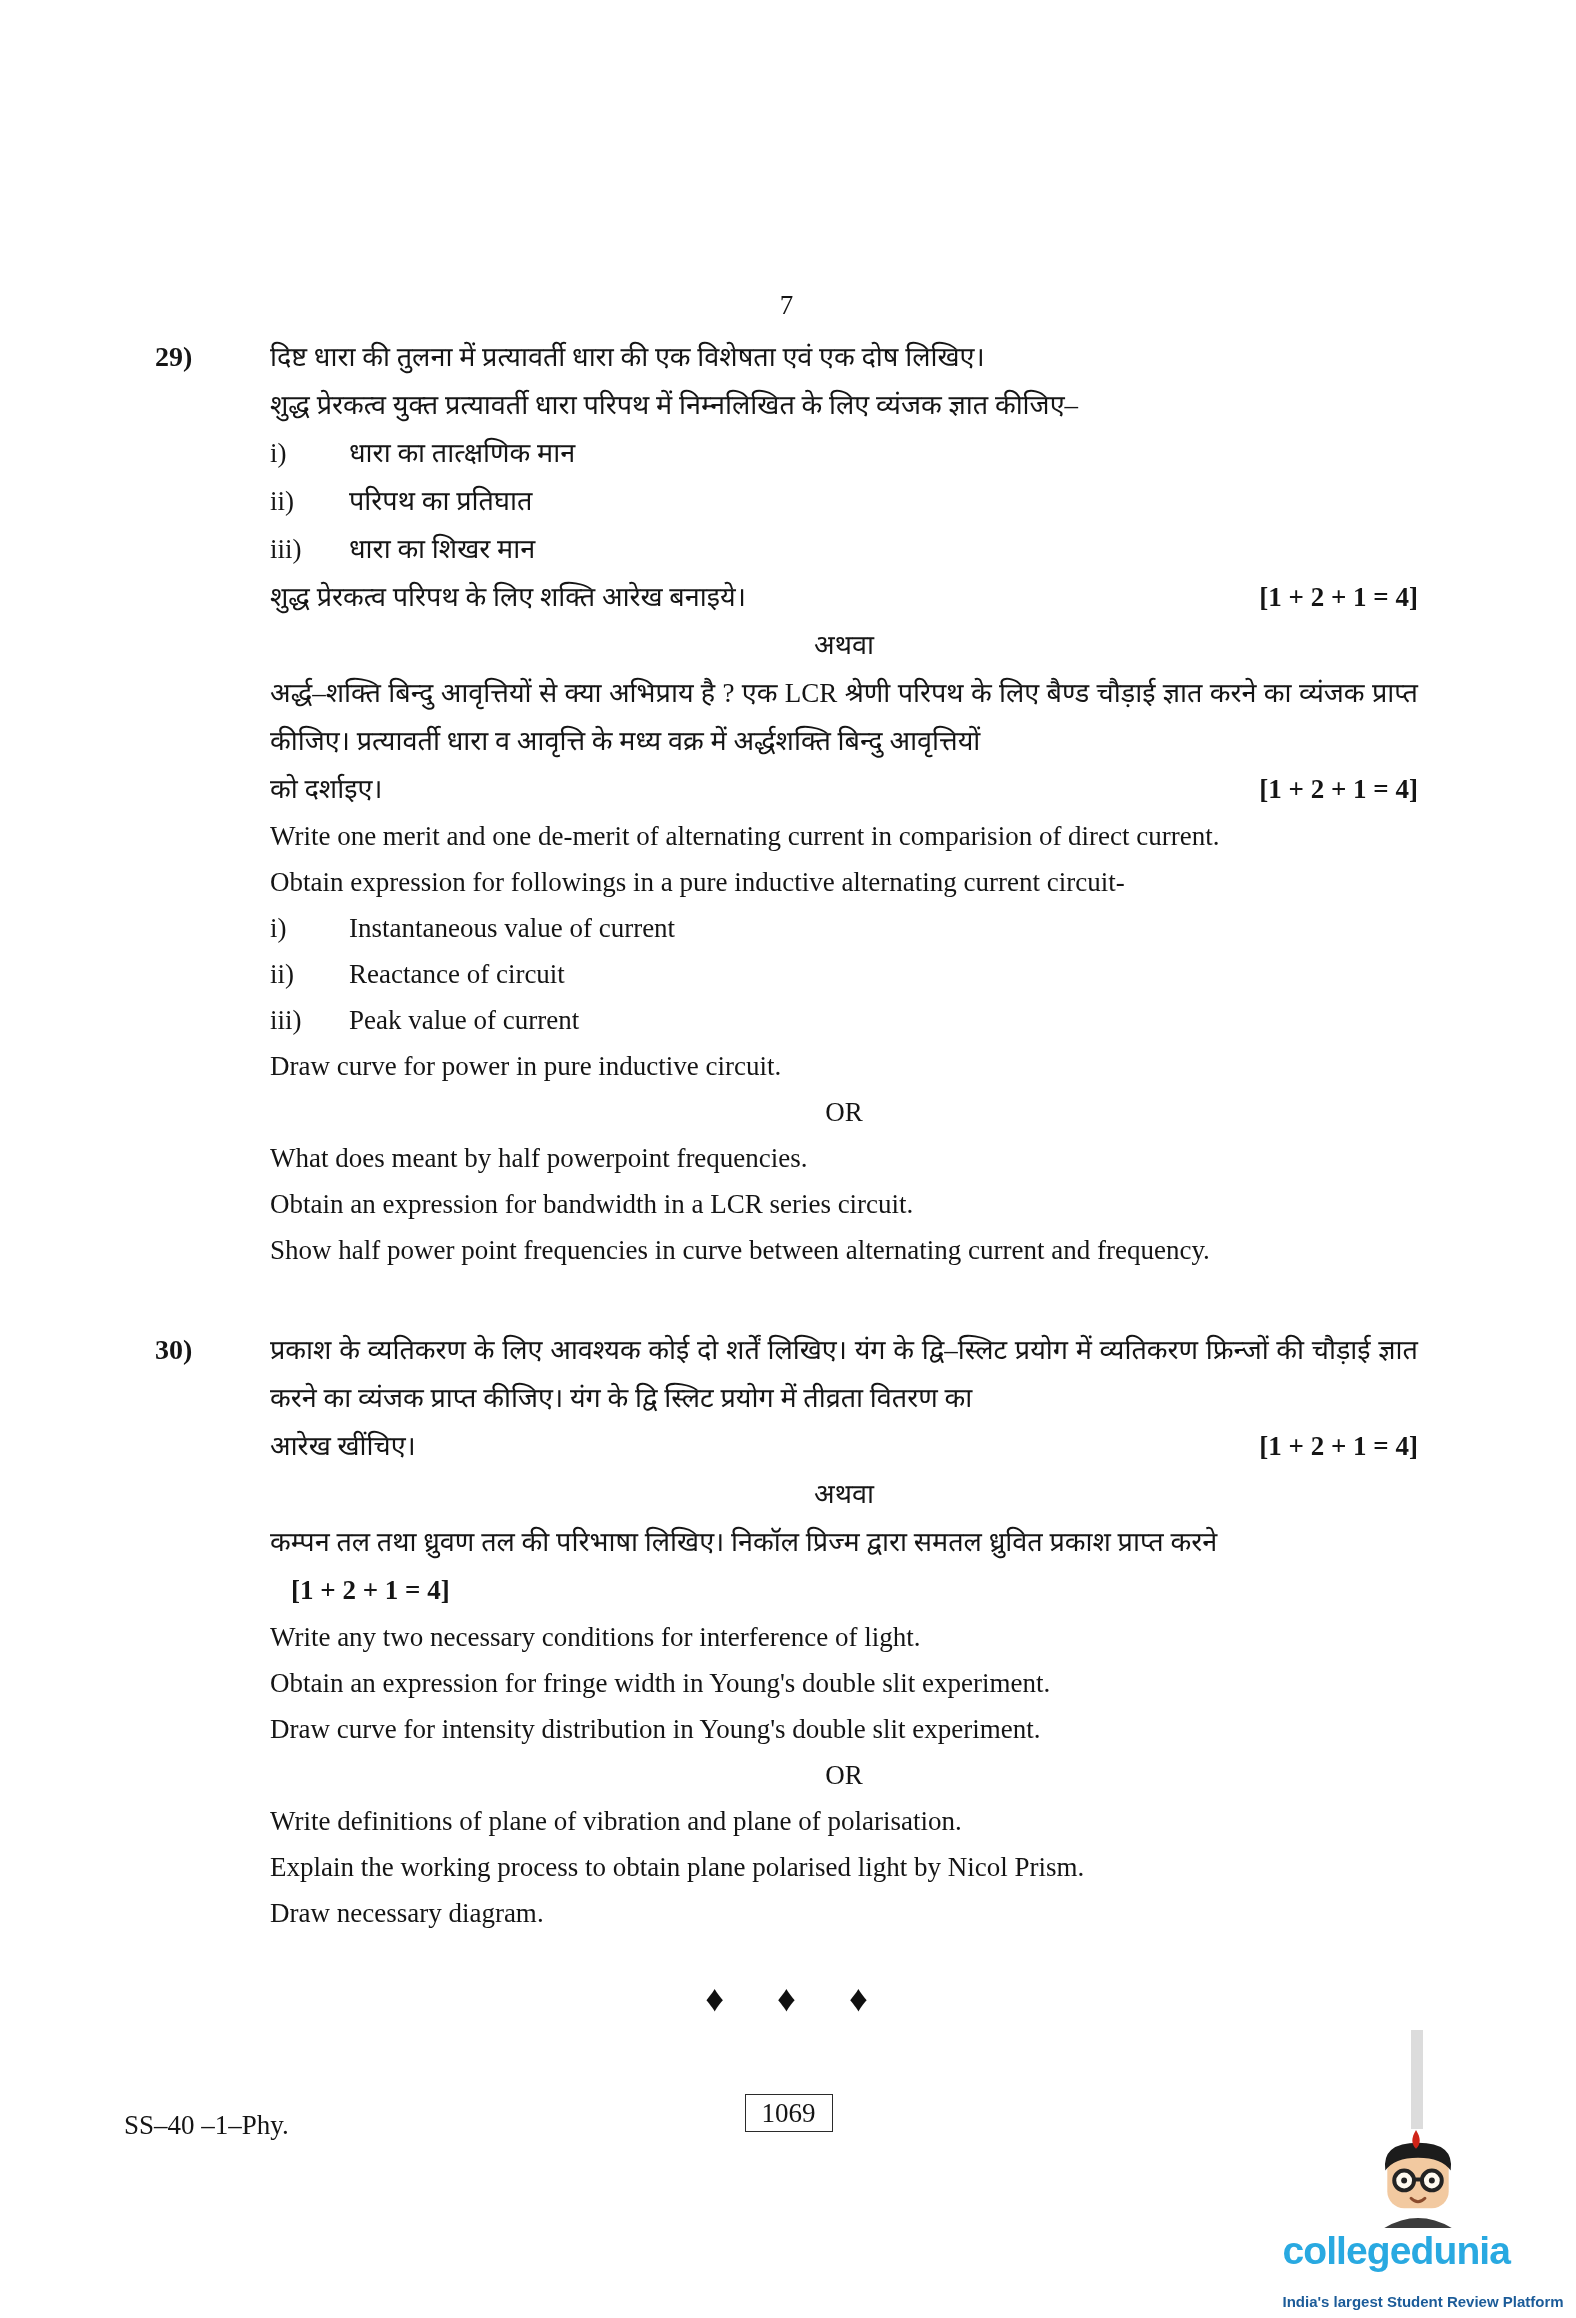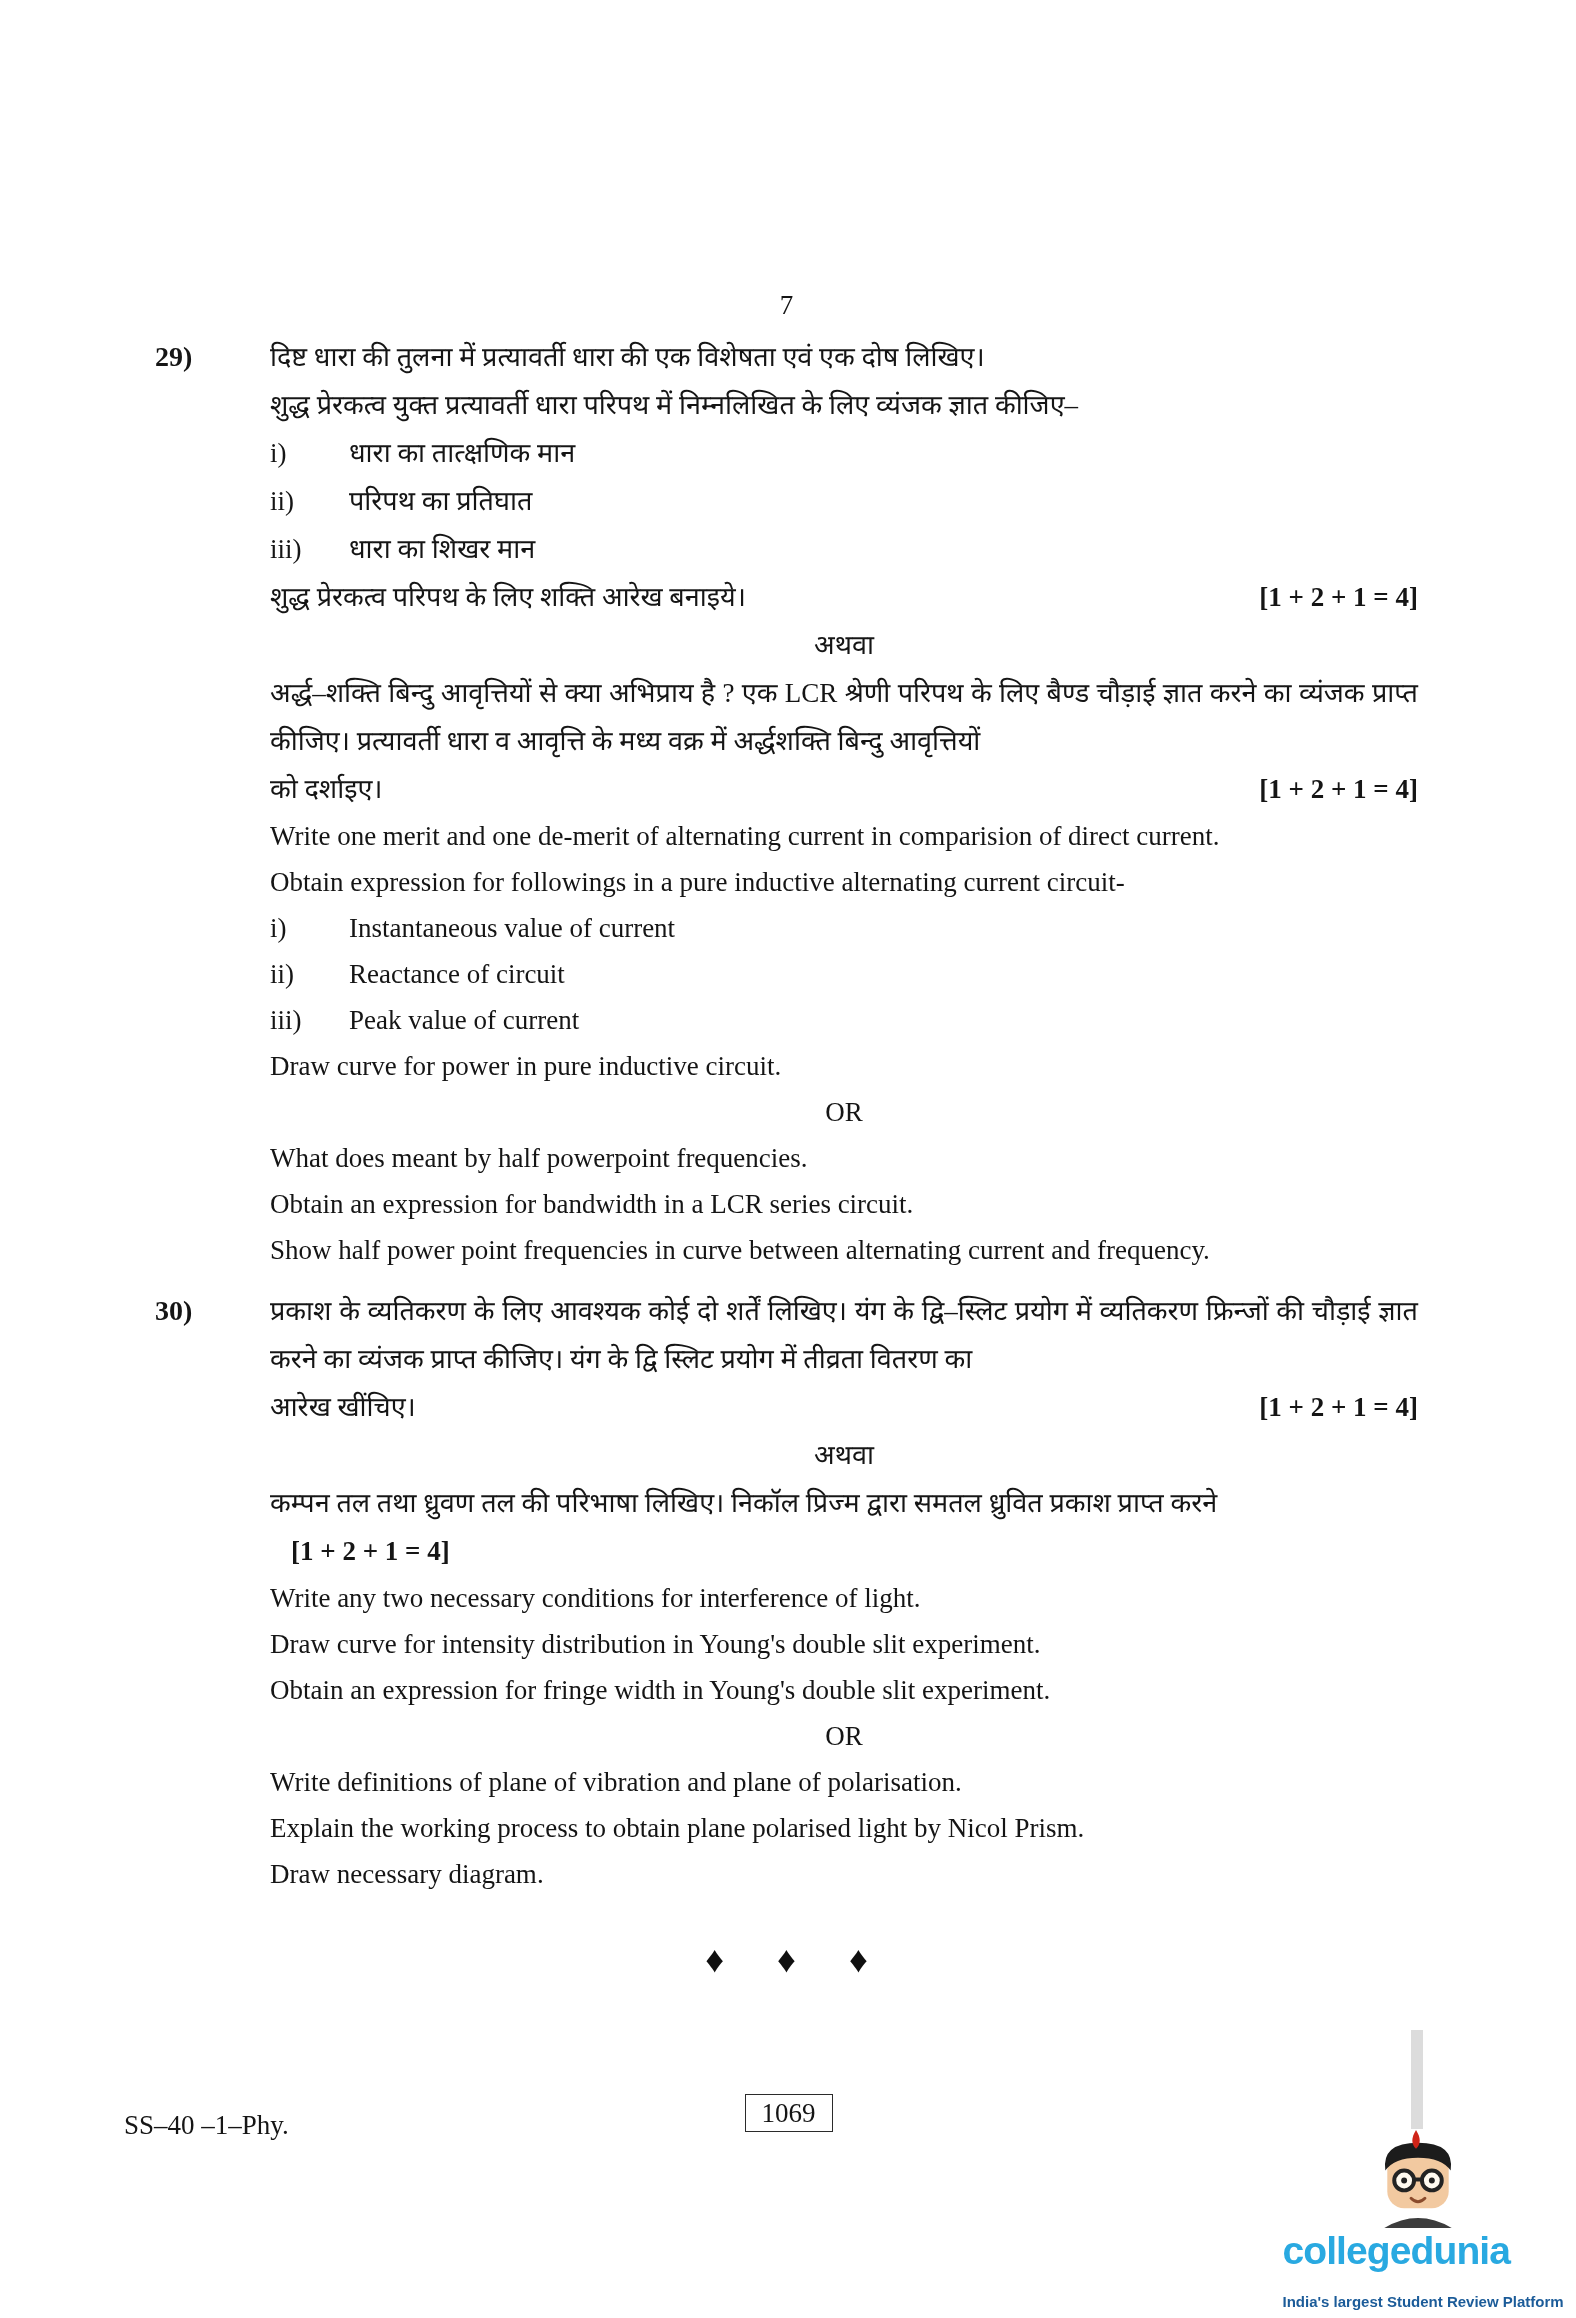--- a/index.html
+++ b/index.html
@@ -21,21 +21,21 @@
     text-align:center;
     font-size:27px;
     margin-bottom:12.4px;
   }
   .question {
     display:grid;
     grid-template-columns:71px 1fr;
     align-items:start;
     gap:44px;
   }
-  .q30 { margin-top:14px; }
+  .q30 { margin-top:53px; }
   .qno {
     font-weight:bold;
     font-size:28px;
     line-height:48px;
   }
   .qbody { font-size:27px; }
   .hline { line-height:48px; }
   .eline { line-height:46px; }
   .just { text-align:justify; }
   .list-row {
@@ -185,22 +185,22 @@
         </div>
 
         <div class="center-line hline">अथवा</div>
 
         <div class="just hline">कम्पन तल तथा ध्रुवण तल की परिभाषा लिखिए। निकॉल प्रिज्म द्वारा समतल ध्रुवित प्रकाश प्राप्त करने</div>
         <div class="line-marks hline">
           <span class="marks">[1 + 2 + 1 = 4]</span>
         </div>
 
         <div class="eline">Write any two necessary conditions for interference of light.</div>
+        <div class="eline">Obtain an expression for fringe width in Young's double slit experiment.</div>
         <div class="eline">Draw curve for intensity distribution in Young's double slit experiment.</div>
-        <div class="eline">Obtain an expression for fringe width in Young's double slit experiment.</div>
 
         <div class="center-line eline">OR</div>
 
         <div class="eline">Write definitions of plane of vibration and plane of polarisation.</div>
         <div class="eline">Explain the working process to obtain plane polarised light by Nicol Prism.</div>
         <div class="eline">Draw necessary diagram.</div>
       </div>
     </section>
 
     <div class="diamond-row">

